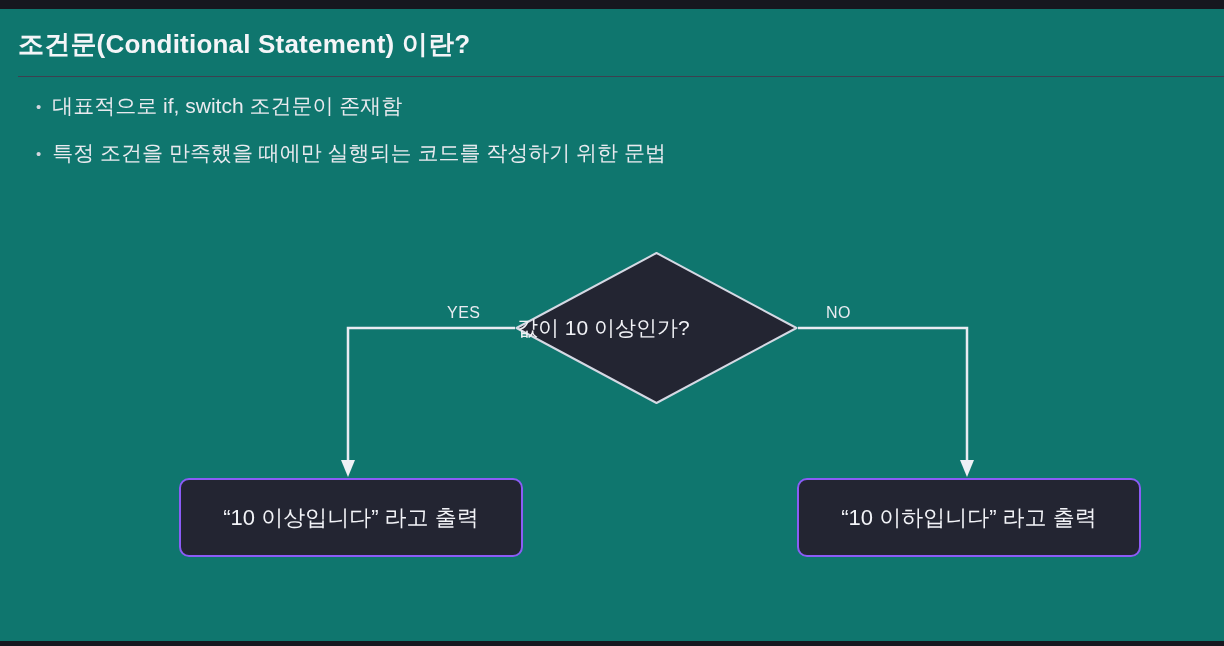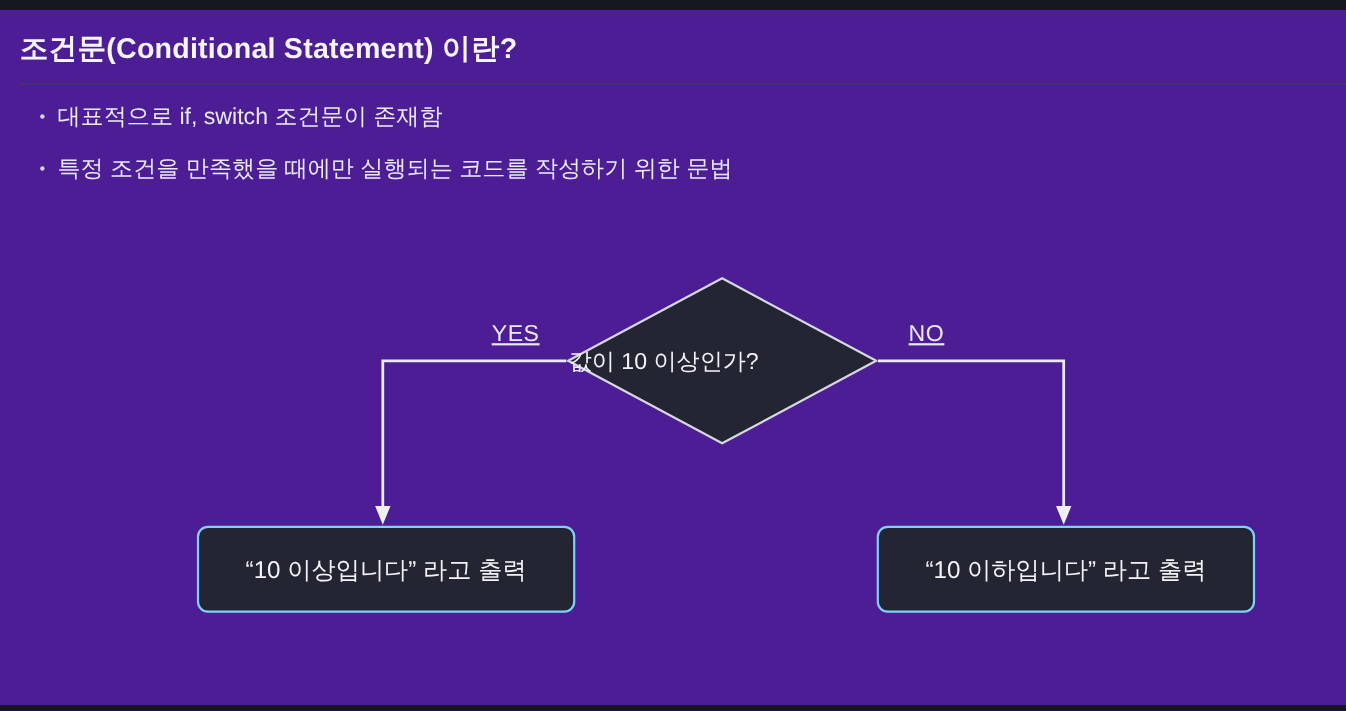--- a/index.html
+++ b/index.html
@@ -1,21 +1,21 @@
 <!DOCTYPE html>
 <html><head>
 <meta charset="utf-8">
 <style>
   * { margin: 0; padding: 0; box-sizing: border-box; }
   html, body { background: #0e0f15; }
   .slide {
     position: relative;
     width: 1224px;
     height: 646px;
-    background: #4c1d95;
+    background: #0f766e;
     overflow: hidden;
     font-family: "Liberation Sans", "DejaVu Sans", sans-serif;
     color: #f3f4f7;
   }
   .edge-strip {
     position: absolute;
     left: 0; right: 0;
     background: #16171f;
   }
   .edge-strip.top { top: 0; height: 9px; }
@@ -74,37 +74,36 @@
     position: absolute;
     left: 517px;
     top: 314px;
     width: 280px;
     font-size: 21px;
     color: #f1f2f6;
     white-space: nowrap;
   }
   .branch-label {
     position: absolute;
-    top: 292px;
-    font-size: 21px;
+    top: 304px;
+    font-size: 16px;
     letter-spacing: 0.5px;
     color: #e9ebf1;
     white-space: nowrap;
-    text-decoration: underline;
   }
   .branch-label.yes { left: 447px; }
   .branch-label.no { left: 826px; }
 
   .result-box {
     position: absolute;
     top: 478px;
     width: 344px;
     height: 79px;
     background: #232532;
-    border: 2px solid #7dd3fc;
+    border: 2px solid #8b5cf6;
     border-radius: 10px;
     display: flex;
     align-items: center;
     justify-content: center;
     font-size: 22px;
     color: #f2f3f7;
     white-space: nowrap;
   }
   .result-box.yes { left: 179px; }
   .result-box.no { left: 797px; }

